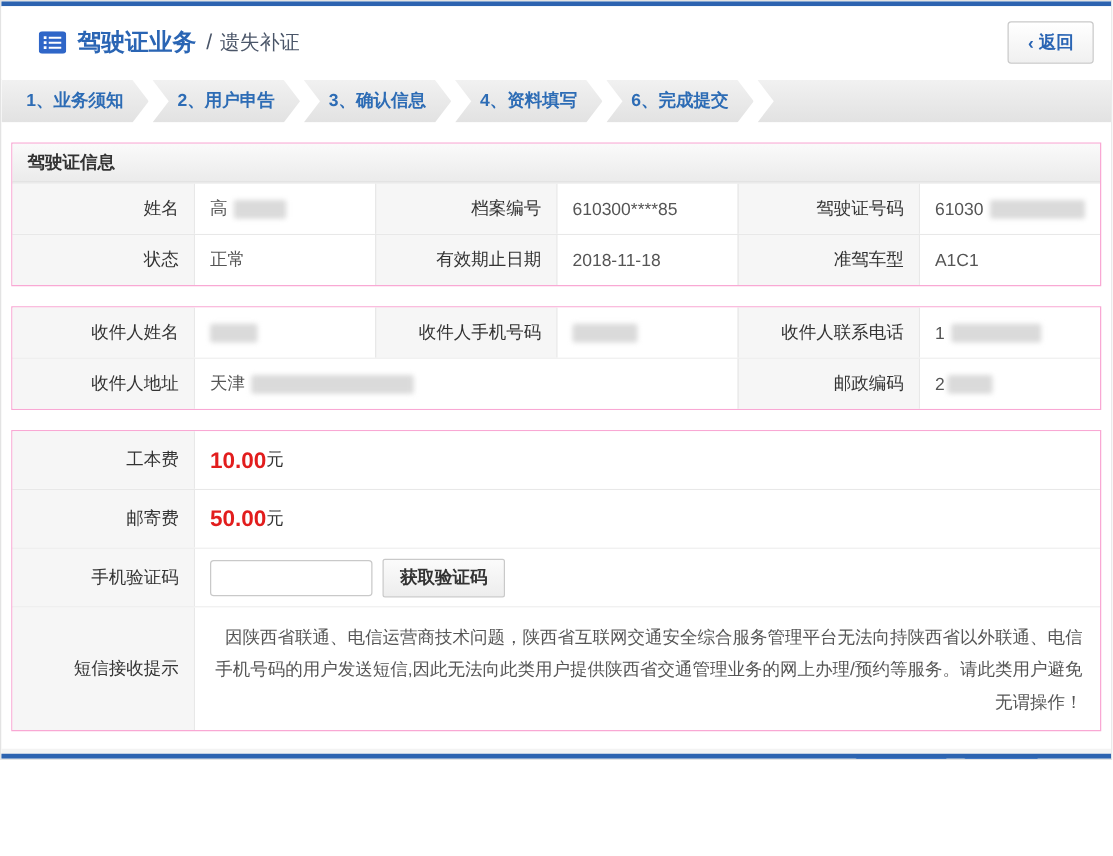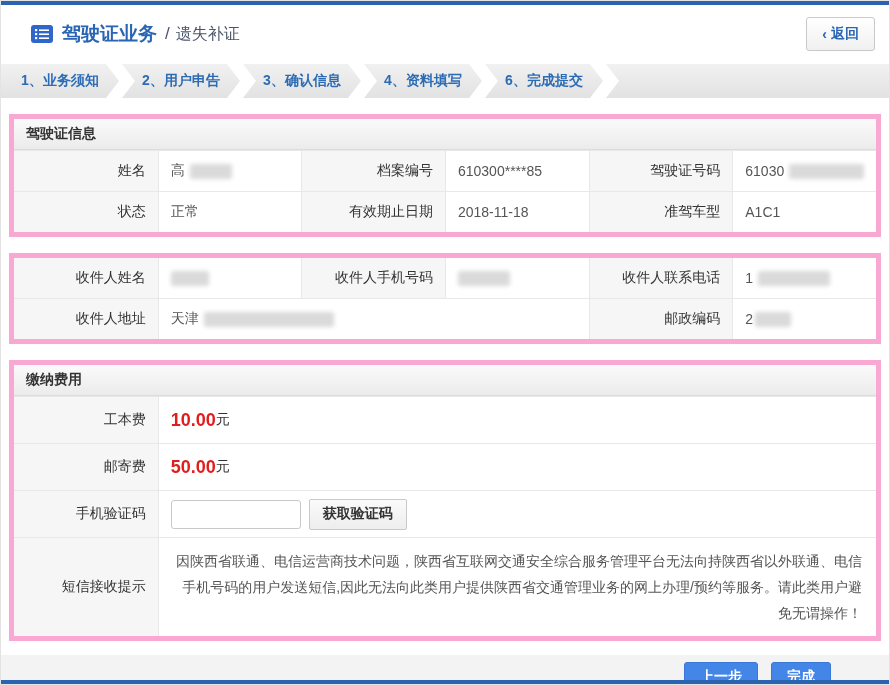--- a/index.html
+++ b/index.html
@@ -1,18 +1,18 @@
 <!DOCTYPE html>
 <html><head>
 <meta charset="utf-8">
 <style>
   * { box-sizing: border-box; }
   html,body { margin:0; padding:0; background:#fff; }
   .page {
-    width:890px; height:685px; position:relative; overflow:hidden;
+    width:890px; height:608px; position:relative; overflow:hidden;
     background:#fff; border:1px solid #e3e3e3;
     font-family:"Liberation Sans","DejaVu Sans",sans-serif;
   }
   .topline { height:4px; background:#2c63b0; }
   .bottomline { position:absolute; left:0; right:0; bottom:0; height:4px; background:#2c63b0; }
 
   
   .header { height:58px; display:flex; align-items:center; padding:0 14px 0 30px; background:#fff; }
   .title-icon { display:flex; align-items:center; }
   .page-title { font-size:19px; font-weight:bold; color:#2a65b4; margin-left:9px; }
@@ -37,21 +37,21 @@
     cursor:pointer;
   }
   .step:first-child { margin-left:0; clip-path:polygon(0 0, calc(100% - 13px) 0, 100% 50%, calc(100% - 13px) 100%, 0 100%); }
   .step.active { background:linear-gradient(#3b86dd,#2a72cc); color:#fff; }
   .step-filler {
     flex:1; margin-left:3px; background:linear-gradient(#f1f1f1,#e2e2e2);
     clip-path:polygon(13px 50%, 0 0, 100% 0, 100% 100%, 0 100%);
   }
 
   
-  .section { margin:16px 8px 0; border:5px solid #f9a8d4; }
+  .section { margin:16px 8px 0; border:1px solid #f9a8d4; }
   .section-header {
     height:31px; background:linear-gradient(#fafafa,#ebebeb); border-bottom:1px solid #dcdcdc;
     display:flex; align-items:center; padding:0 12px; font-size:14px; font-weight:bold; color:#333;
   }
   .trow { display:flex; border-top:1px solid #e8e8e8; }
   .trow:first-child { border-top:none; }
   .tcell {
     display:flex; align-items:center; min-height:40px; font-size:14px;
     border-left:1px solid #e8e8e8; padding:4px 12px;
   }
@@ -182,21 +182,20 @@
       </div>
       <div class="tcell lbl w1">邮政编码</div>
       <div class="tcell val w1">
         <span>2</span>
         <span class="redact" style="width:36px;margin-left:2px"></span>
       </div>
     </div>
   </div>
 
   <div class="section">
-    <div class="section-header">缴纳费用</div>
     <div class="trow">
       <div class="tcell lbl w1 tall">工本费</div>
       <div class="tcell val w5 tall">
         <span class="fee-amount">10.00</span>
         <span class="fee-unit">元</span>
       </div>
     </div>
     <div class="trow">
       <div class="tcell lbl w1 tall">邮寄费</div>
       <div class="tcell val w5 tall">

